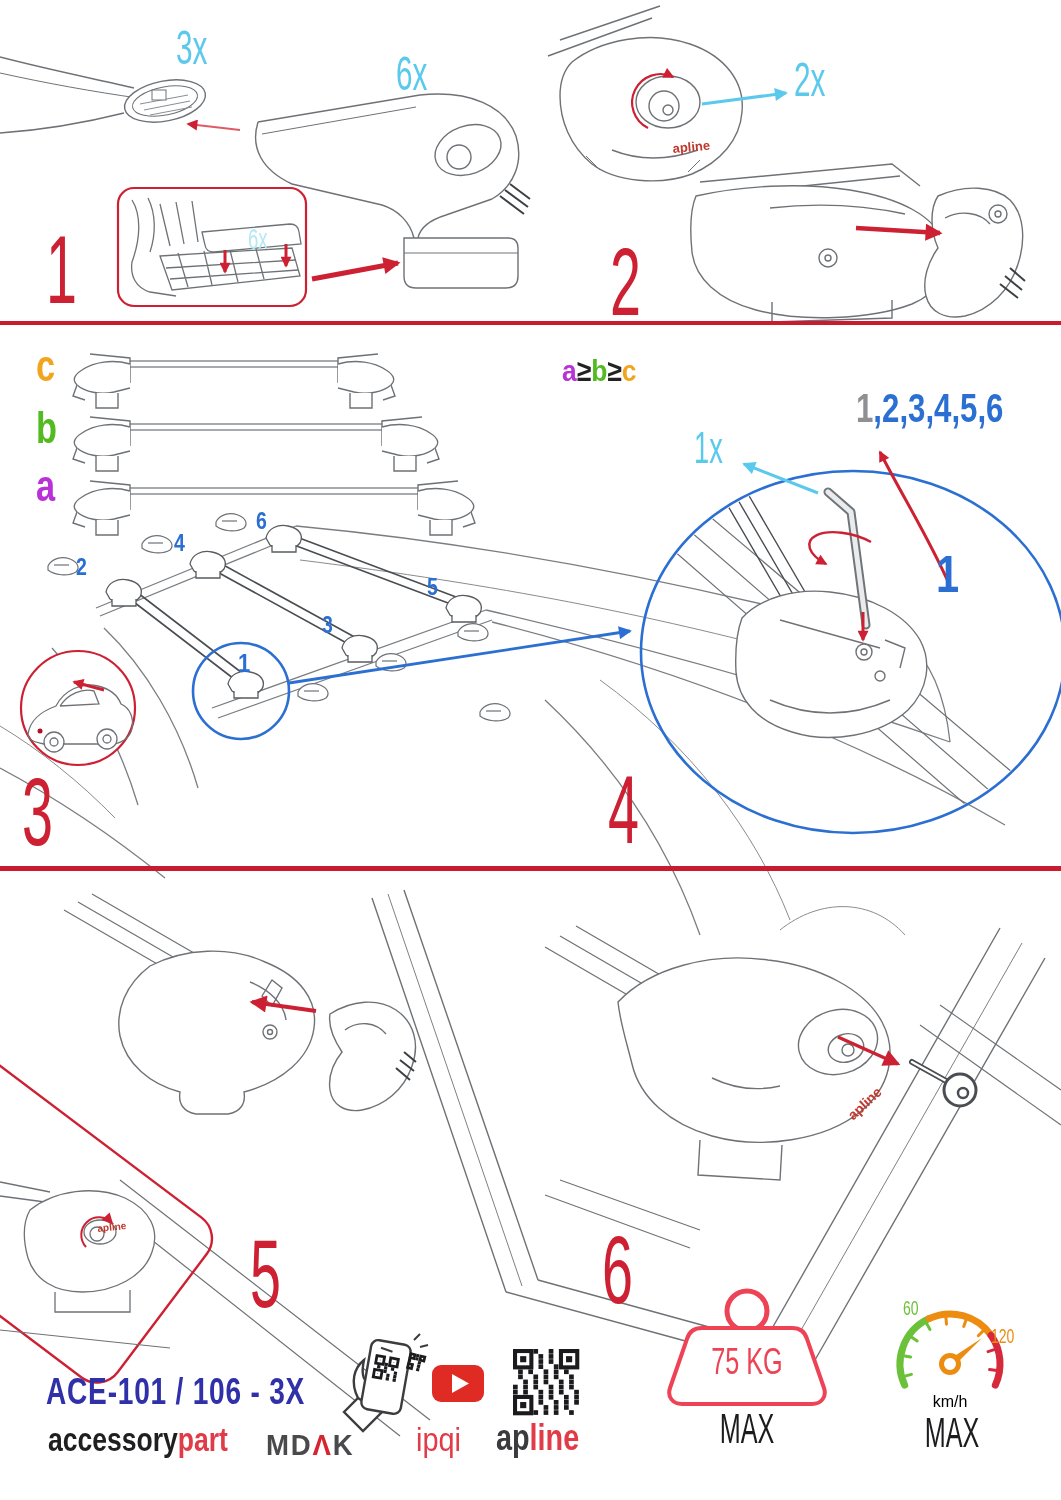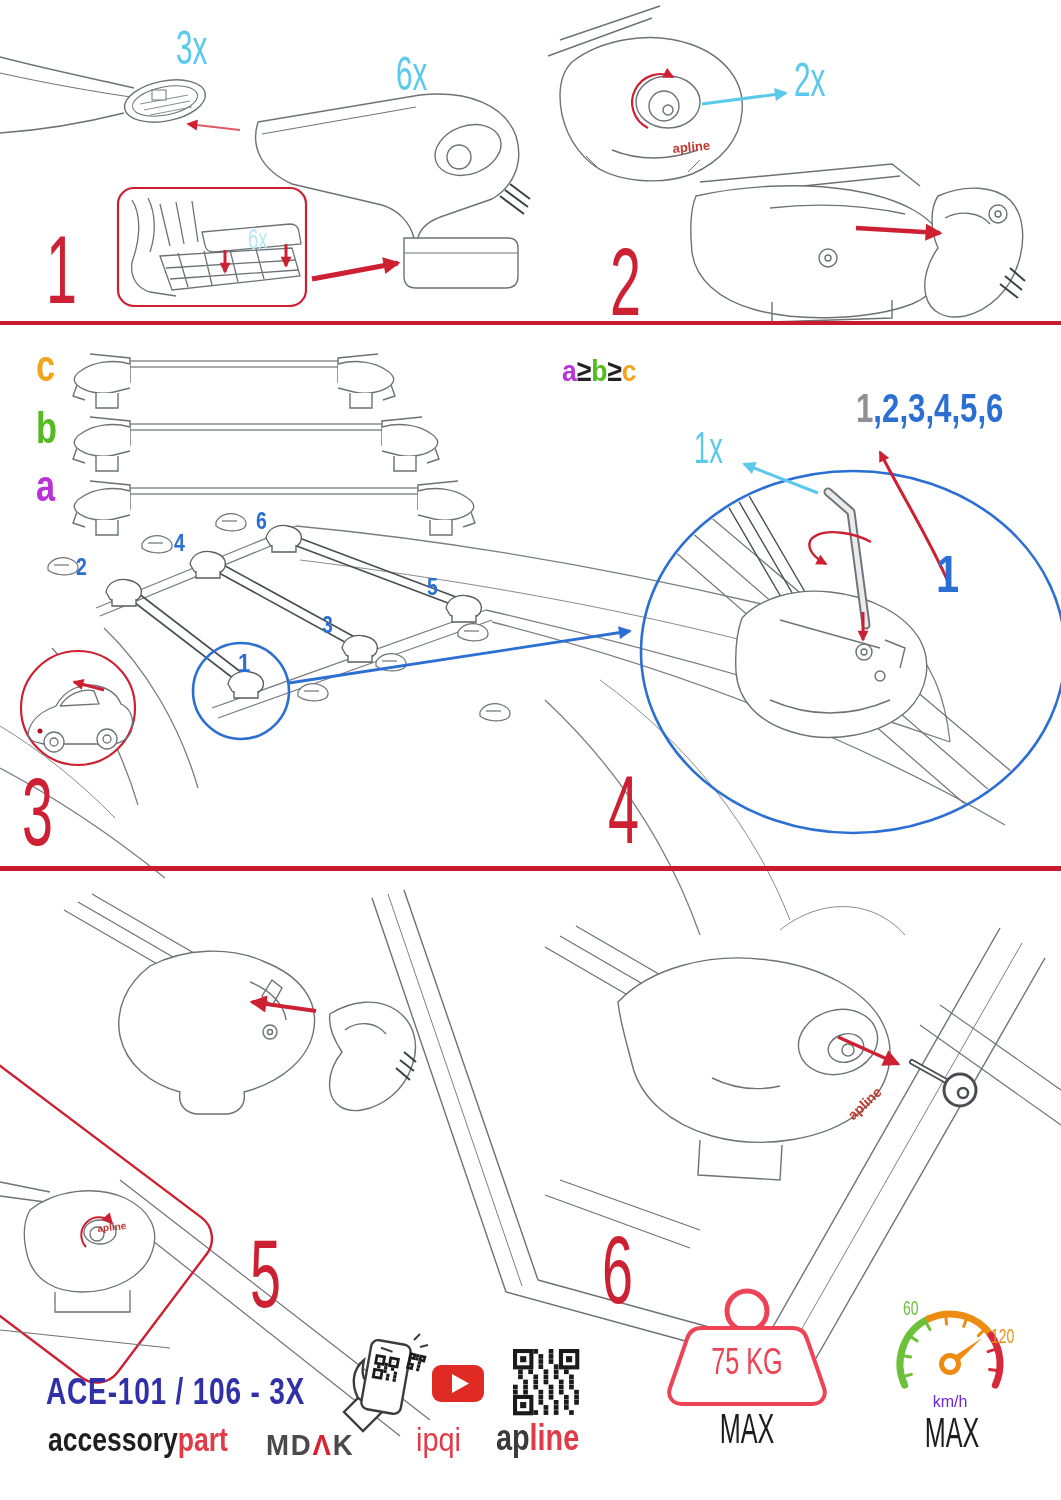--- a/index.html
+++ b/index.html
@@ -451,16 +451,16 @@
 <div class="t brand" style="left:48px;top:1422px"><span>accessory</span><span class="red">part</span></div>
 <div class="t mdak" style="left:266px;top:1430px"><span>MD</span><span class="red">Λ</span><span>K</span></div>
 <div class="t ipqi" style="left:416px;top:1422px">ipqi</div>
 <div class="t apline" style="left:496px;top:1420px"><span>ap</span><span class="red">line</span></div>
 
 <div class="t" style="left:672px;top:1344px;width:150px;text-align:center;font-size:36px;font-weight:400;color:#ee4255;transform:scaleX(.7);transform-origin:center top">75 KG</div>
 <div class="t maxtxt" style="left:672px;top:1408px;width:150px">MAX</div>
 
 <div class="t" style="left:903px;top:1298px;font-size:20px;color:#6cc13a;transform:scaleX(.7)">60</div>
 <div class="t" style="left:991px;top:1326px;font-size:20px;color:#ec8d12;transform:scaleX(.7)">120</div>
-<div class="t" style="left:914px;top:1394px;width:72px;text-align:center;font-size:16px;color:#6d28d9">km/h</div>
+<div class="t" style="left:914px;top:1394px;width:72px;text-align:center;font-size:16px;color:#000000">km/h</div>
 <div class="t maxtxt" style="left:908px;top:1412px;width:84px">MAX</div>
 
 </div>
 
 </body></html>

